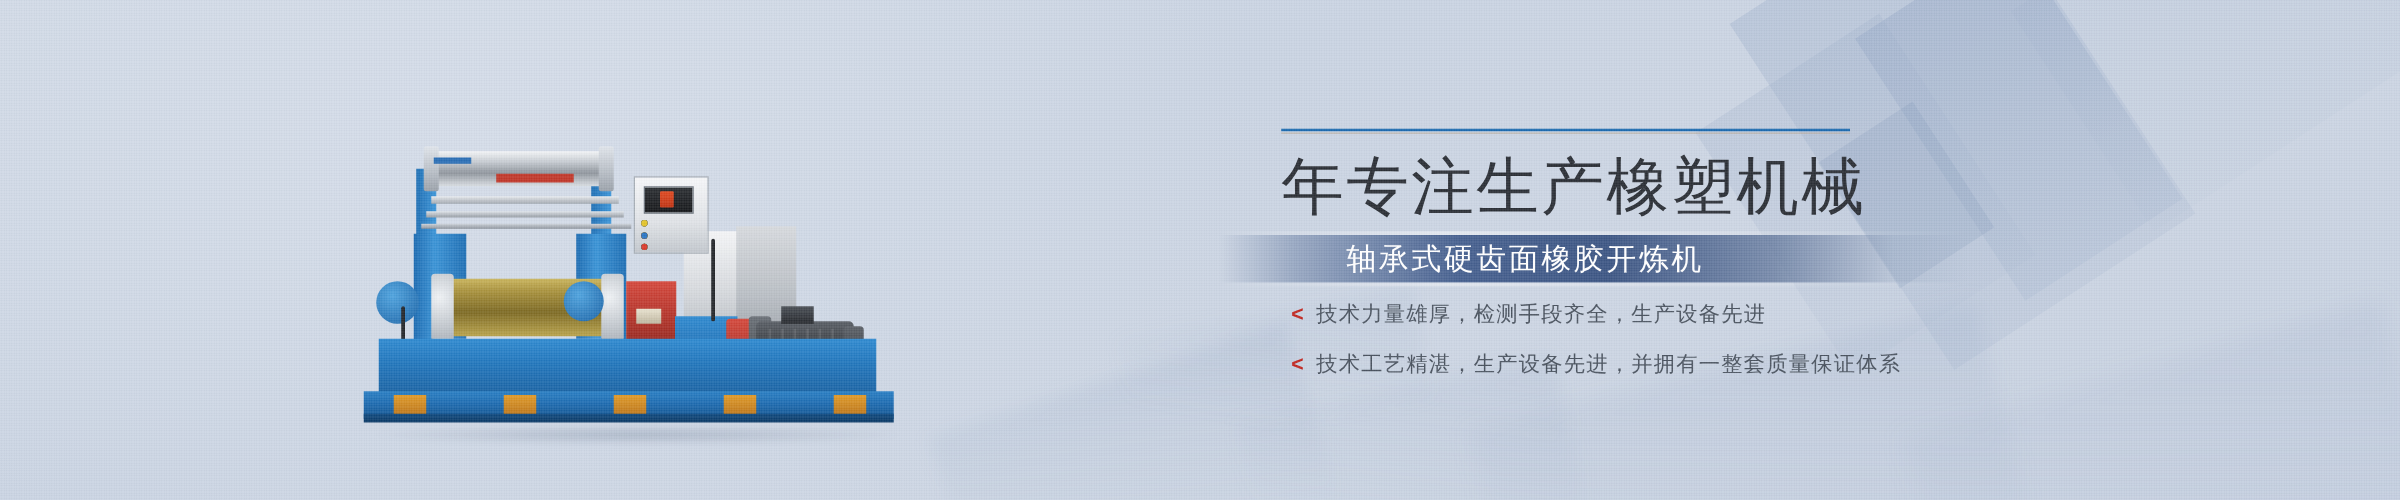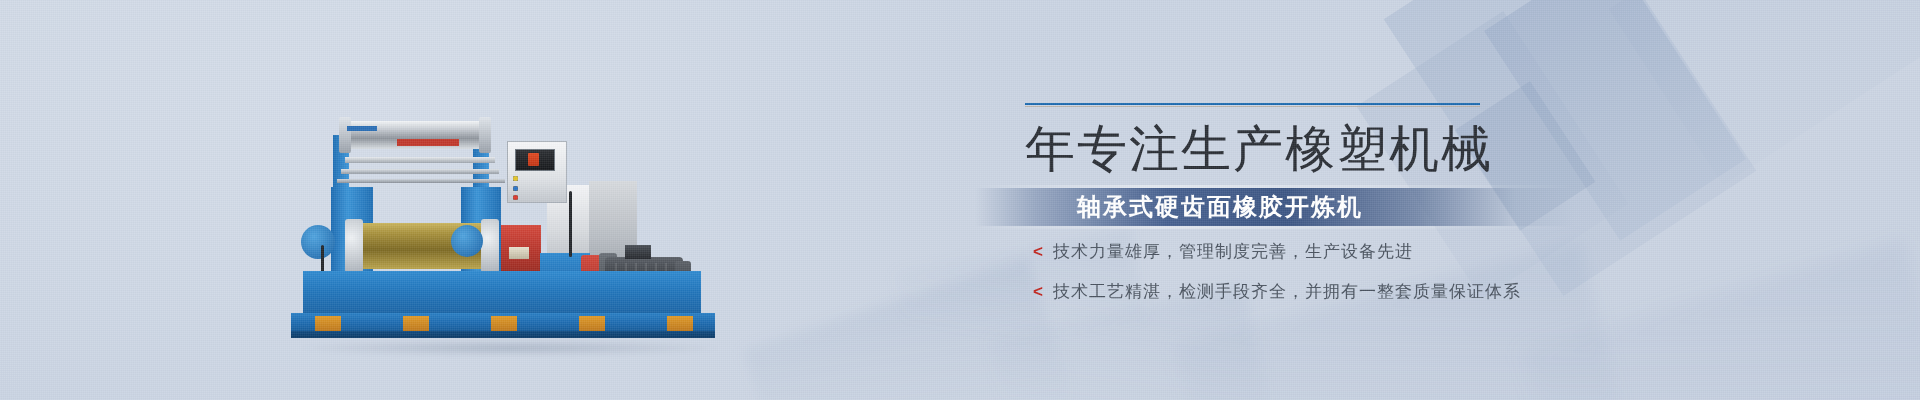--- a/index.html
+++ b/index.html
@@ -260,21 +260,21 @@
   #ribbon-top{
     position:absolute; left:-50px; top:85px; width:600px; height:3px;
     background:linear-gradient(90deg, rgba(255,255,255,0), rgba(255,255,255,.45) 30%, rgba(255,255,255,.18) 70%, rgba(255,255,255,0));
   }
   #ribbon-btm{
     position:absolute; left:-50px; top:126px; width:600px; height:3px;
     background:linear-gradient(90deg, rgba(255,255,255,0), rgba(255,255,255,.38) 30%, rgba(255,255,255,.14) 70%, rgba(255,255,255,0));
   }
   #subtitle{
     margin-left:102px;
-    font-size:24px; font-weight:bold;
+    font-size:24px; font-weight:normal;
     letter-spacing:2px;
     color:#ffffff;
     white-space:nowrap;
   }
 
   
   #bullets{ position:absolute; left:8px; top:140px; }
   .bullet{
     display:flex; align-items:center;
     margin-bottom:17px;
@@ -414,22 +414,22 @@
 
     <div id="ribbon-top"></div>
     <div id="ribbon">
       <div id="subtitle">轴承式硬齿面橡胶开炼机</div>
     </div>
     <div id="ribbon-btm"></div>
 
     <div id="bullets">
       <div class="bullet">
         <span class="bullet-mark">&lt;</span>
-        <span class="bullet-text">技术力量雄厚，管理制度完善，生产设备先进</span>
+        <span class="bullet-text">技术力量雄厚，检测手段齐全，生产设备先进</span>
       </div>
       <div class="bullet">
         <span class="bullet-mark">&lt;</span>
-        <span class="bullet-text">技术工艺精湛，检测手段齐全，并拥有一整套质量保证体系</span>
+        <span class="bullet-text">技术工艺精湛，生产设备先进，并拥有一整套质量保证体系</span>
       </div>
     </div>
 
   </div>
 </div>
 
 </body></html>

